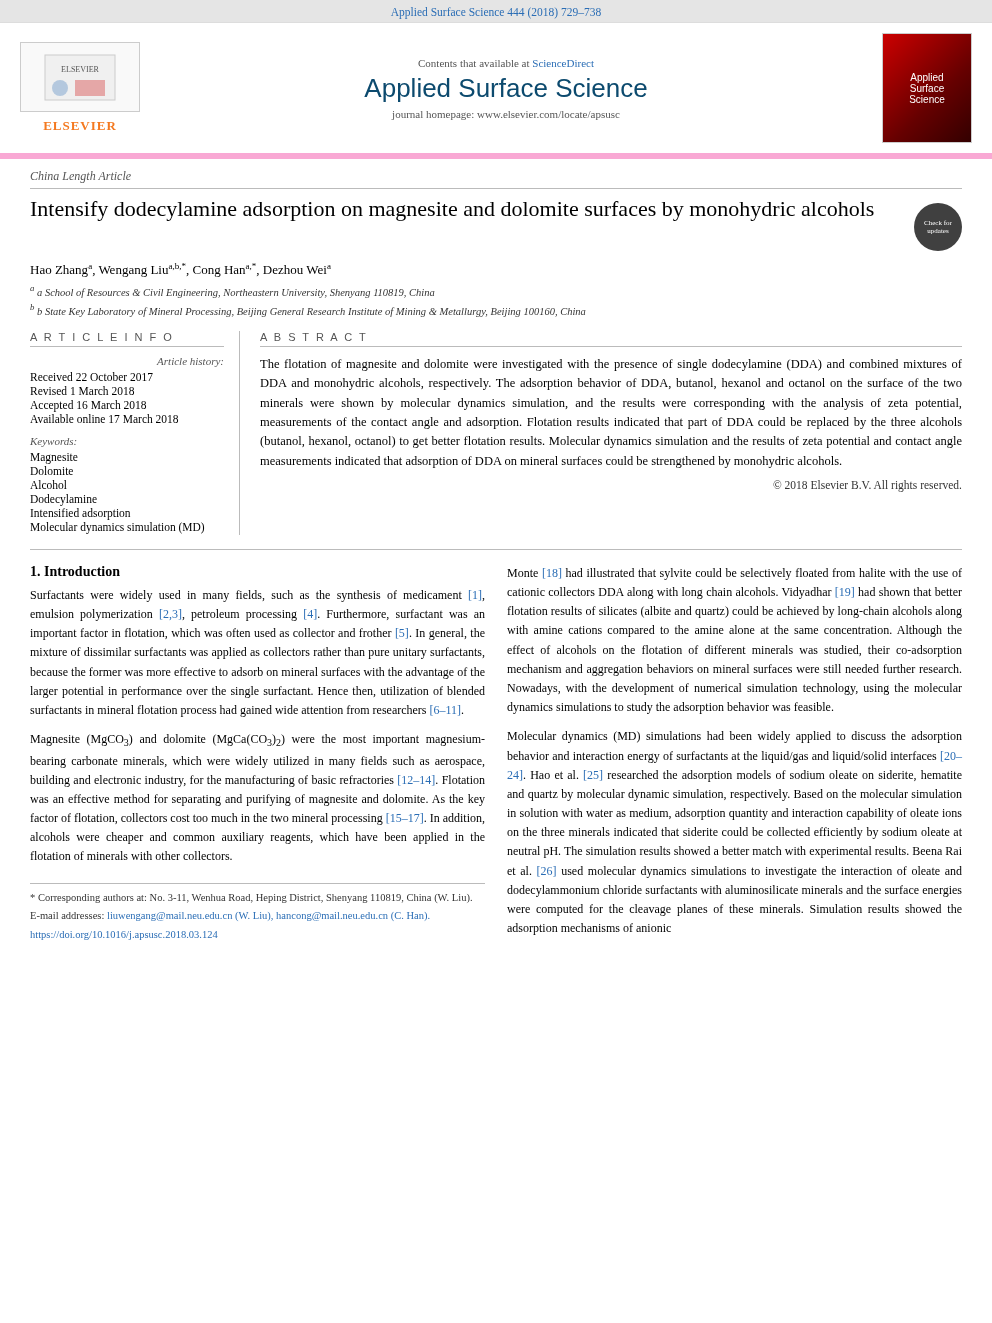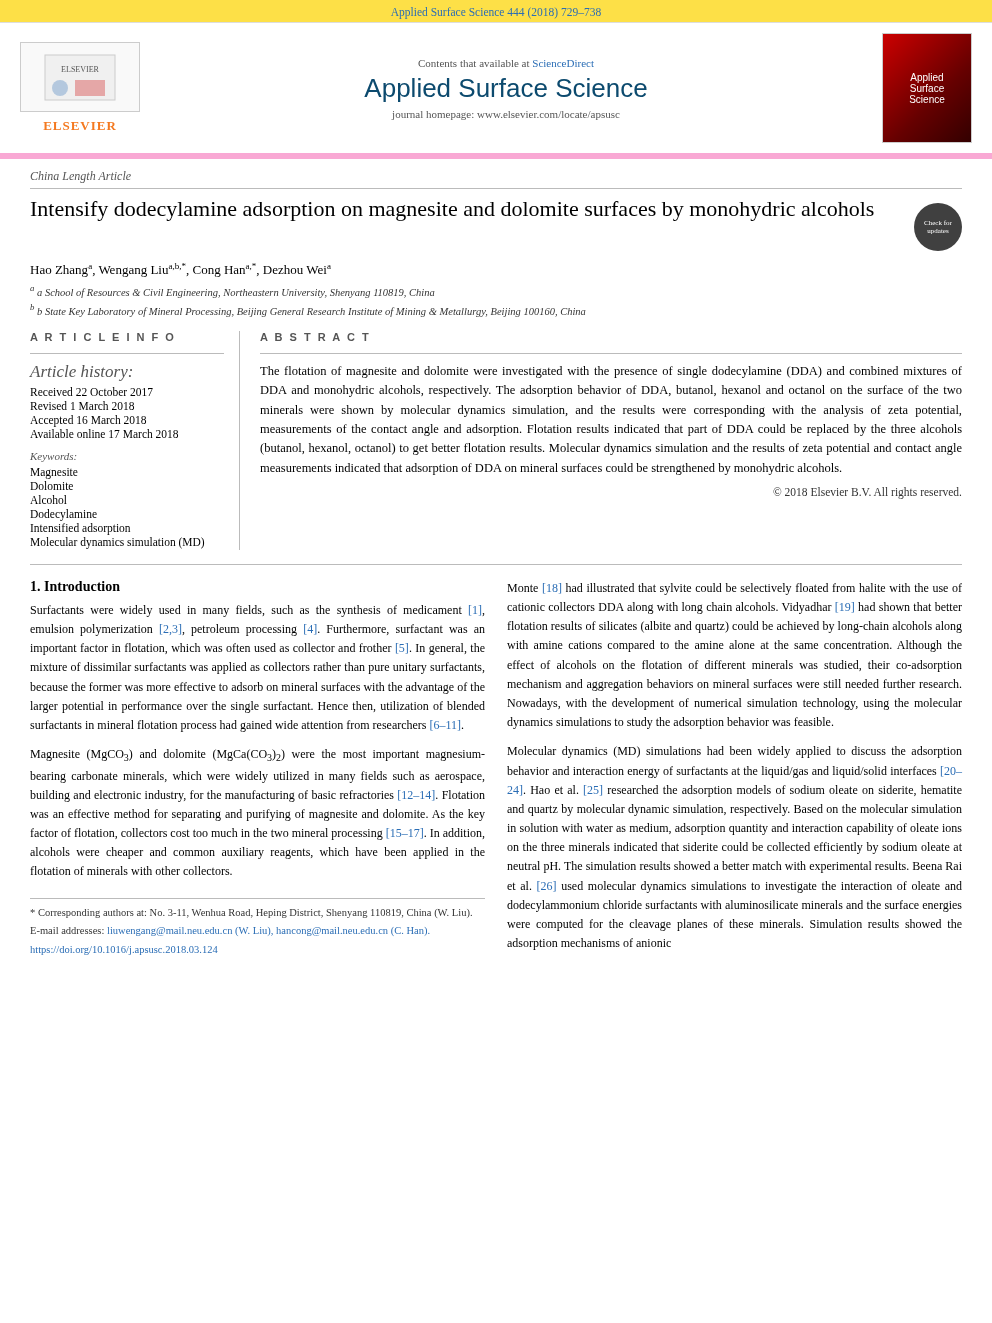--- a/index.html
+++ b/index.html
@@ -5,21 +5,21 @@
     * { box-sizing: border-box; margin: 0; padding: 0; }
     body {
       font-family: "Times New Roman", Times, serif;
       font-size: 13px;
       background: #fff;
       color: #000;
       width: 992px;
       min-height: 1323px;
     }
     .top-bar {
-      background: #fde047;
+      background: #e5e5e5;
       text-align: center;
       padding: 6px 0 4px;
       font-size: 11.5px;
       color: #2a6db5;
       border-bottom: 1px solid #ddd;
     }
     .journal-header {
       display: flex;
       align-items: center;
       padding: 10px 20px;
@@ -167,32 +167,33 @@
       min-width: 210px;
       border-right: 1px solid #bbb;
       padding-right: 15px;
     }
     .right-col {
       flex: 1;
     }
     .section-header {
       font-size: 11px;
       letter-spacing: 2px;
-      font-weight: bold;
+      font-weight: normal;
       color: #555;
       border-bottom: 1px solid #bbb;
-      padding-bottom: 10px;
+      padding-bottom: 3px;
       margin-bottom: 8px;
       font-family: Arial, sans-serif;
     }
     .article-info-label {
-      font-size: 17px;
+      font-size: 11px;
       font-style: italic;
       color: #555;
       margin-bottom: 4px;
+      text-align: right;
     }
     .article-info-item {
       font-size: 11.5px;
       margin-bottom: 2px;
       color: #000;
     }
     .keywords-label {
       font-size: 11px;
       font-style: italic;
       color: #555;

